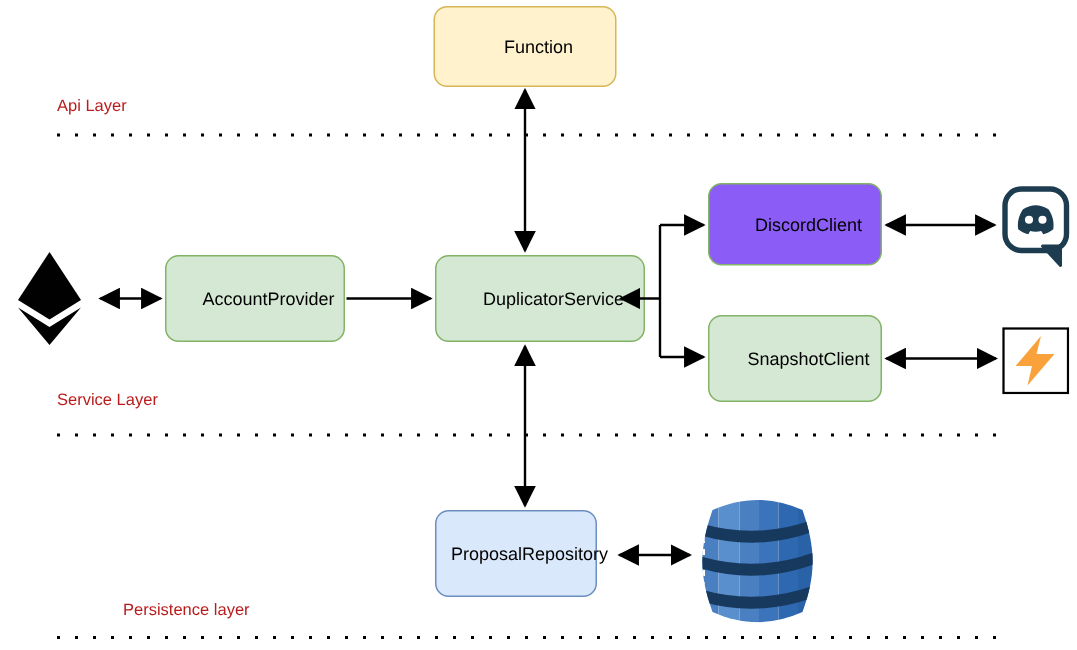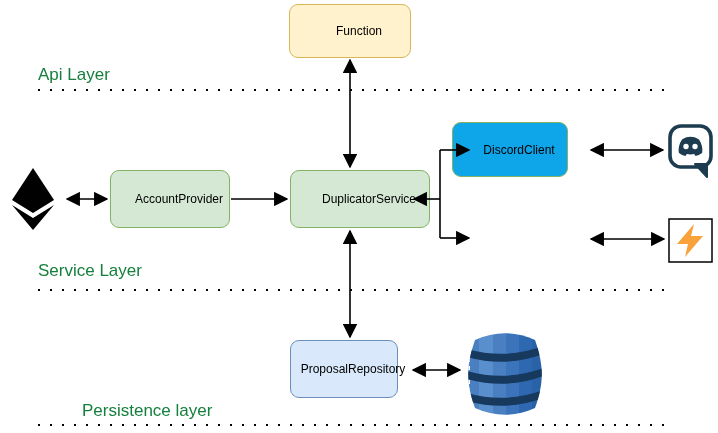--- a/index.html
+++ b/index.html
@@ -8,25 +8,25 @@
     font-family:"Liberation Sans", sans-serif; overflow:hidden;
   }
   .node {
     position:absolute; display:flex; align-items:center; justify-content:center;
     border-radius:9px; font-size:12px; color:#000; text-align:center;
     border:1.5px solid #000; box-sizing:border-box;padding-left:18px;
   }
   .node-function   { left:289px; top:4px;  width:122px; height:54px; background:#fff2cc; border-color:#d6b656; }
   .node-account    { left:110px; top:170px; width:120px; height:58px; background:#d5e8d4; border-color:#82b366;align-items:center; }
   .node-duplicator { left:290px; top:170px; width:140px; height:58px; background:#d5e8d4; border-color:#82b366; }
-  .node-discord    { left:452px; top:122px; width:116px; height:55px; background:#0ea5e9; border-color:#82b366; }
+  .node-discord    { left:472px; top:122px; width:116px; height:55px; background:#8b5cf6; border-color:#82b366; }
   .node-snapshot   { left:472px; top:210px; width:116px; height:58px; background:#d5e8d4; border-color:#82b366; }
   .node-repo       { left:290px; top:340px; width:108px; height:58px; background:#dae8fc; border-color:#6c8ebf; }
 
-  .layer-label { position:absolute; font-size:17px; color:#15803d; white-space:nowrap; }
+  .layer-label { position:absolute; font-size:11px; color:#b91c1c; white-space:nowrap; }
   .label-api         { left:38px; top:65px; }
   .label-service     { left:38px; top:261px; }
   .label-persistence { left:42px; top:401px;margin-left:40px; }
 
   .dotted-line {
     position:absolute; left:38px; width:634px; height:2px;
     background:repeating-linear-gradient(to right, #000 0 2px, transparent 2px 12px);
   }
   .dotted-api         { top:89px; }
   .dotted-service     { top:289px; }
@@ -58,20 +58,23 @@
     <span>Function</span>
   </div>
   <div class="node node-account">
     <span>AccountProvider</span>
   </div>
   <div class="node node-duplicator">
     <span>DuplicatorService</span>
   </div>
   <div class="node node-discord">
     <span>DiscordClient</span>
+  </div>
+  <div class="node node-snapshot">
+    <span>SnapshotClient</span>
   </div>
   <div class="node node-repo">
     <span>ProposalRepository</span>
   </div>
 
   <div class="icon icon-eth">
     <svg width="46" height="64" viewBox="0 0 46 64">
       <polygon points="23,1 44,33 23,46 2,33" fill="#010101"></polygon>
       <polygon points="2,38 23,51 44,38 23,63" fill="#010101"></polygon>
     </svg>

